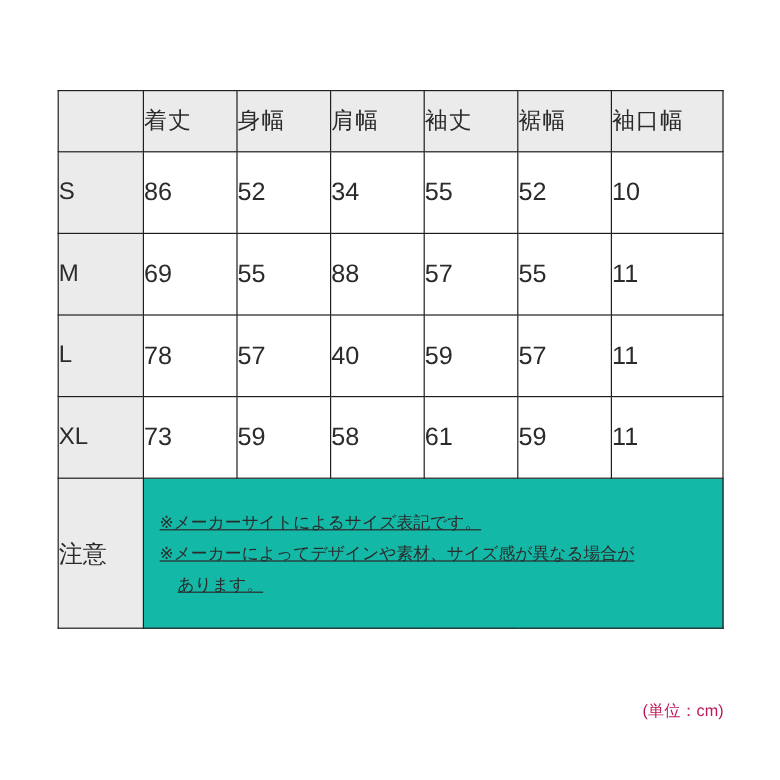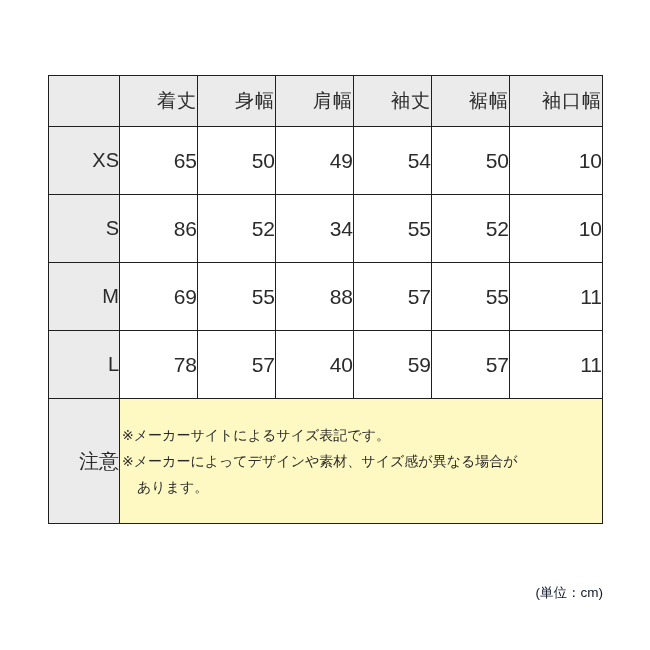--- a/index.html
+++ b/index.html
@@ -21,21 +21,21 @@
     left: 48px;
     top: 75px;
     border-collapse: collapse;
     table-layout: fixed;
   }
   col.c-label { width: 71px; }
   col.c-data  { width: 78px; }
   col.c-wide  { width: 93px; }
   .size-chart th, .size-chart td {
     border: 1px solid #1f1f1f;
-    text-align: right;
+    text-align: left;
     vertical-align: middle;
     font-weight: normal;
     padding: 0;
   }
   .size-chart thead th {
     height: 50px;
     background: #ebebeb;
     font-size: 19px;
     letter-spacing: 1px;
   }
@@ -46,35 +46,36 @@
   }
   .size-chart tr.size-row td {
     height: 67px;
     font-size: 21px;
     background: #ffffff;
   }
   .size-chart tr.size-row th { height: 67px; }
   .size-chart td.notice-cell {
     height: 108px;
     text-align: left;
-    padding: 8px 8px 8px 2px;
+    padding: 8px 8px 8px 13px;
     font-size: 14px;
     line-height: 26px;
-    background: #fef9c3;
+    background: #14b8a6;
+    text-decoration: underline;
   }
   .notice-line { white-space: nowrap; }
   .notice-line.cont { padding-left: 15px; }
   .unit-note {
     position: absolute;
     left: 48px;
     top: 584px;
     width: 555px;
     text-align: right;
     font-size: 13.5px;
-    color: #0f172a;
+    color: #be185d;
   }
 </style>
 </head>
 <body>
 
 <div class="page">
 
   <table class="size-chart">
     <colgroup>
       <col class="c-label">
@@ -91,29 +92,20 @@
         <th>着丈</th>
         <th>身幅</th>
         <th>肩幅</th>
         <th>袖丈</th>
         <th>裾幅</th>
         <th>袖口幅</th>
       </tr>
     </thead>
     <tbody>
       <tr class="size-row">
-        <th class="row-label">XS</th>
-        <td>65</td>
-        <td>50</td>
-        <td>49</td>
-        <td>54</td>
-        <td>50</td>
-        <td>10</td>
-      </tr>
-      <tr class="size-row">
         <th class="row-label">S</th>
         <td>86</td>
         <td>52</td>
         <td>34</td>
         <td>55</td>
         <td>52</td>
         <td>10</td>
       </tr>
       <tr class="size-row">
         <th class="row-label">M</th>
@@ -126,20 +118,29 @@
       </tr>
       <tr class="size-row">
         <th class="row-label">L</th>
         <td>78</td>
         <td>57</td>
         <td>40</td>
         <td>59</td>
         <td>57</td>
         <td>11</td>
       </tr>
+      <tr class="size-row">
+        <th class="row-label">XL</th>
+        <td>73</td>
+        <td>59</td>
+        <td>58</td>
+        <td>61</td>
+        <td>59</td>
+        <td>11</td>
+      </tr>
       <tr>
         <th class="row-label">注意</th>
         <td class="notice-cell" colspan="6">
           <div class="notice-line">※メーカーサイトによるサイズ表記です。</div>
           <div class="notice-line">※メーカーによってデザインや素材、サイズ感が異なる場合が</div>
           <div class="notice-line cont">あります。</div>
         </td>
       </tr>
     </tbody>
   </table>

